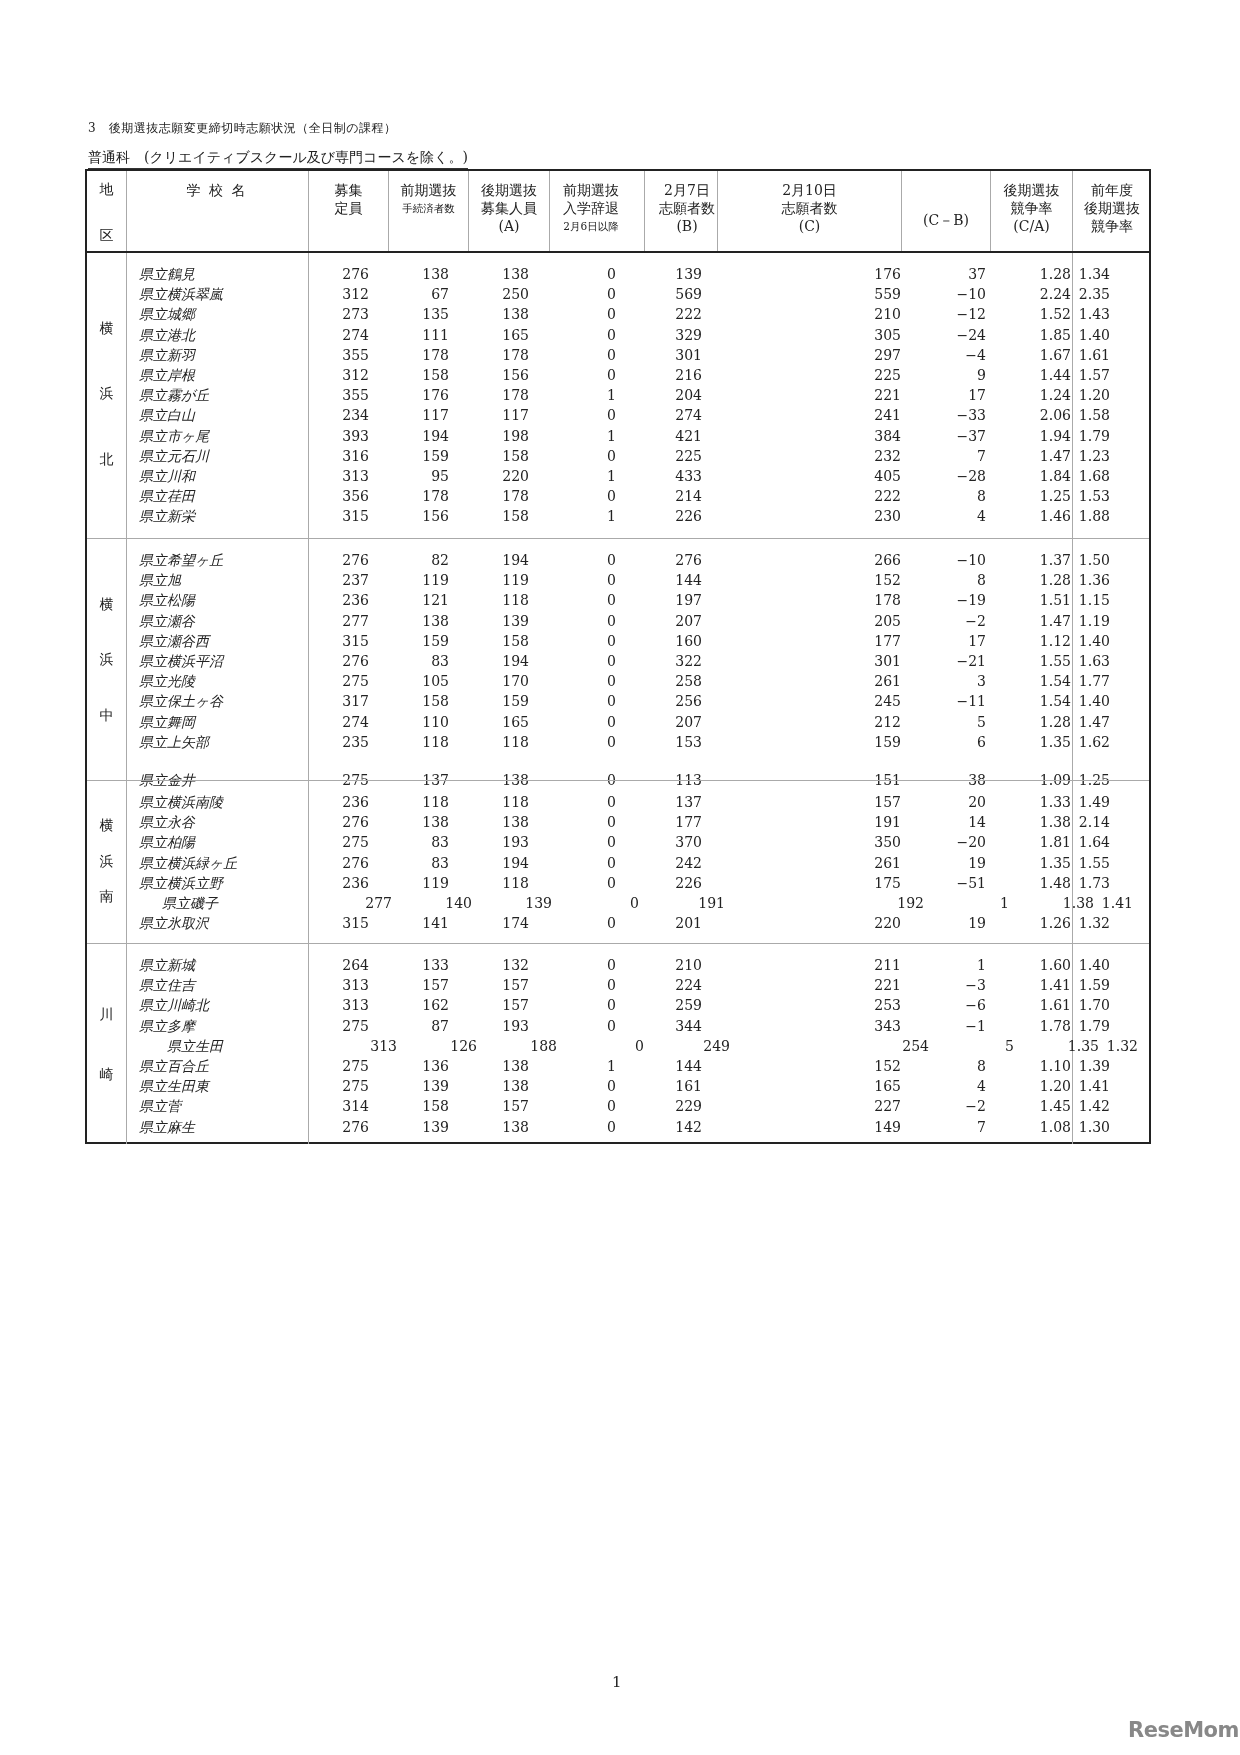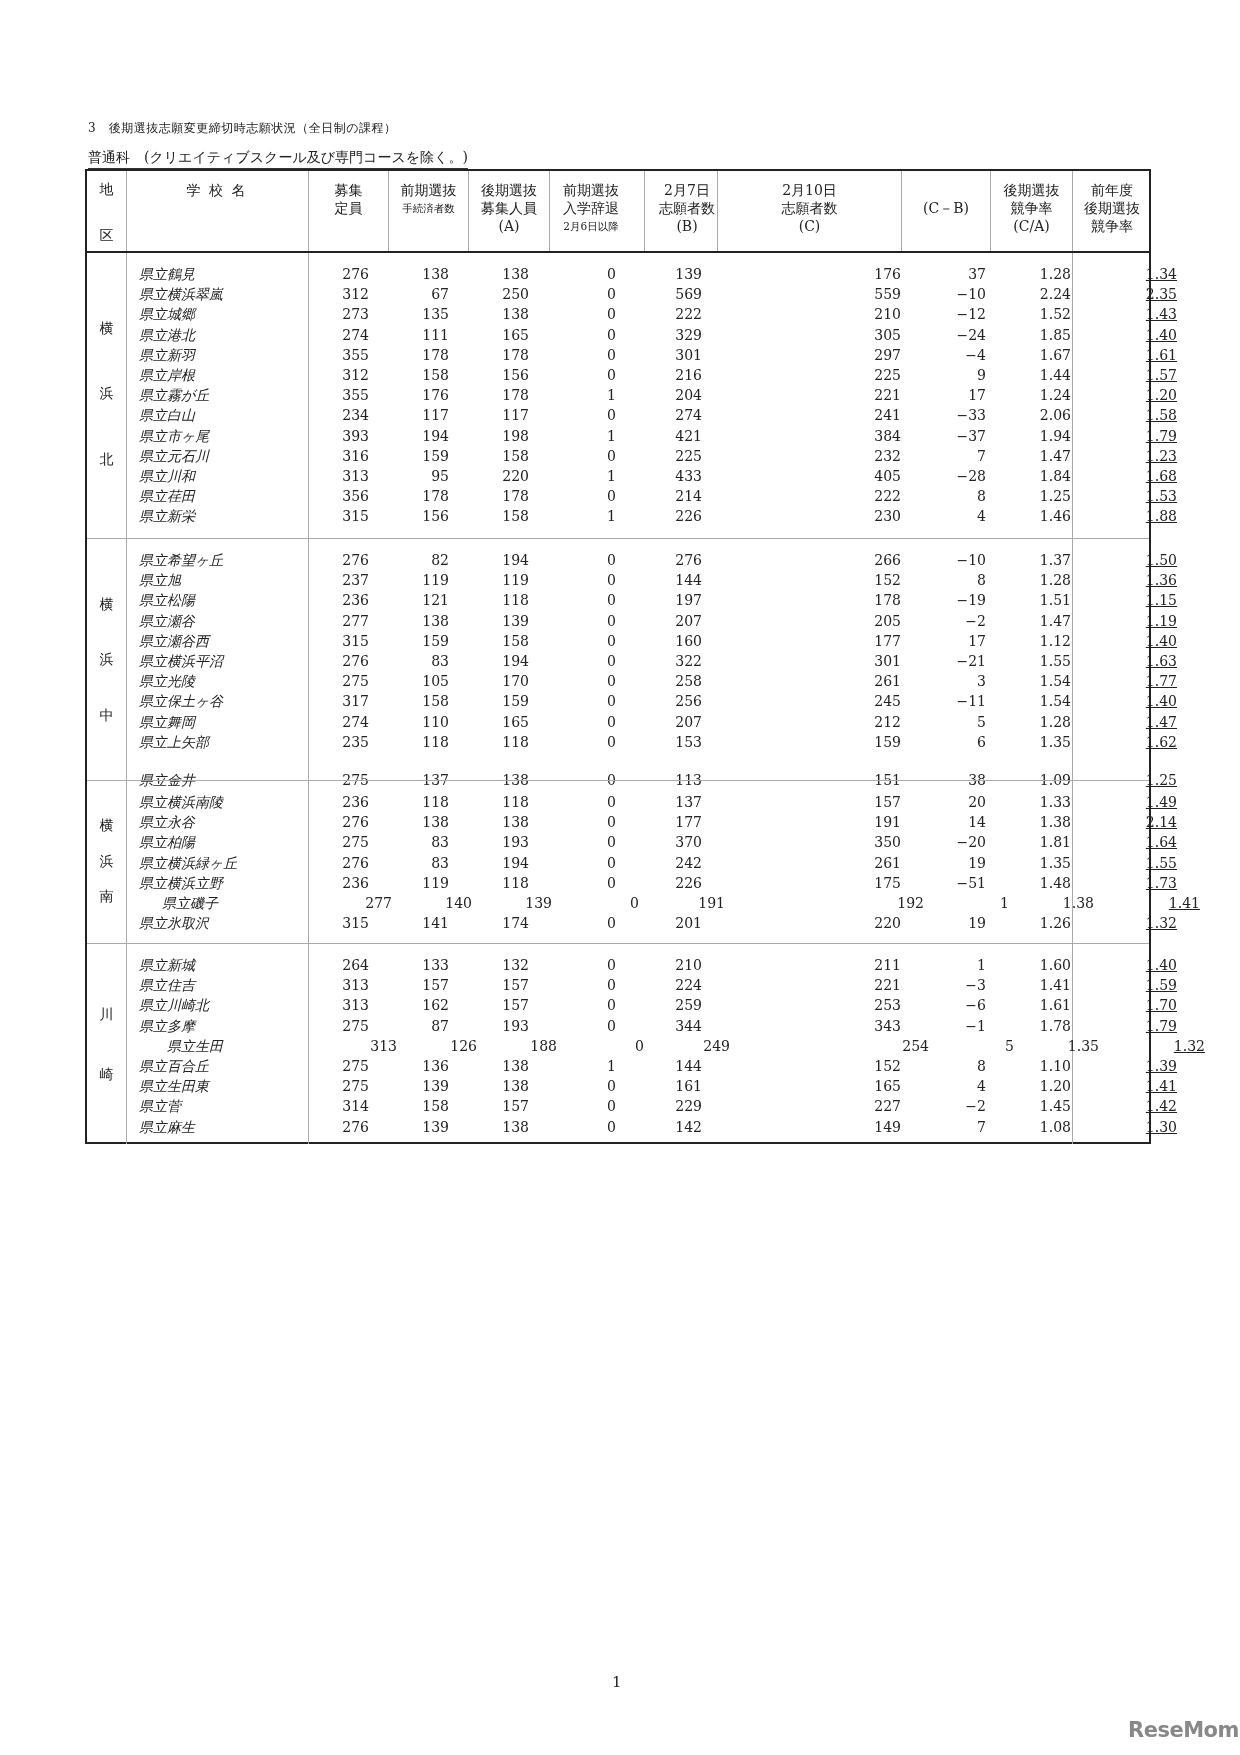--- a/index.html
+++ b/index.html
@@ -23,21 +23,21 @@
   .c-name{left:52px;font-style:italic;}
   .num{text-align:right;}
   .n1{left:222px;width:60px;}
   .n2{left:290px;width:72px;}
   .n3{left:370px;width:72px;}
   .n4{left:450px;width:79px;}
   .n5{left:530px;width:85px;}
   .n6{left:630px;width:184px;}
   .n7{left:816px;width:83px;}
   .n8{left:905px;width:79px;}
-  .n9{left:1017px;width:73px;text-decoration:underline;}
+  .n9{left:950px;width:73px;}
   .pageno{position:absolute;left:612px;top:1673px;font-size:15px;}
   .logo{position:absolute;left:1128px;top:1718px;font-family:"DejaVu Sans","Liberation Sans",sans-serif;font-weight:bold;font-size:21px;color:#888;letter-spacing:-0.5px;}
 </style>
 </head>
 <body>
 
 <div class="title">3　後期選抜志願変更締切時志願状況（全日制の課程）</div>
 <div class="subtitle">普通科　(クリエイティブスクール及び専門コースを除く。)</div>
 
 <div class="tbl" id="tbl">
@@ -68,21 +68,21 @@
     <div class="hcell" style="left:522px;width:85px;margin-left:35px;">
       <div>2月7日</div>
       <div>志願者数</div>
       <div>(B)</div>
     </div>
     <div class="hcell" style="left:630px;width:184px;">
       <div>2月10日</div>
       <div>志願者数</div>
       <div>(C)</div>
     </div>
-    <div class="hcell" style="left:814px;width:89px;padding-top:28px;">(C－B)</div>
+    <div class="hcell" style="left:814px;width:89px;padding-top:40px;">(C－B)</div>
     <div class="hcell" style="left:903px;width:82px;">
       <div>後期選抜</div>
       <div>競争率</div>
       <div>(C/A)</div>
     </div>
     <div class="hcell" style="left:985px;width:79px;">
       <div>前年度</div>
       <div>後期選抜</div>
       <div>競争率</div>
     </div>

